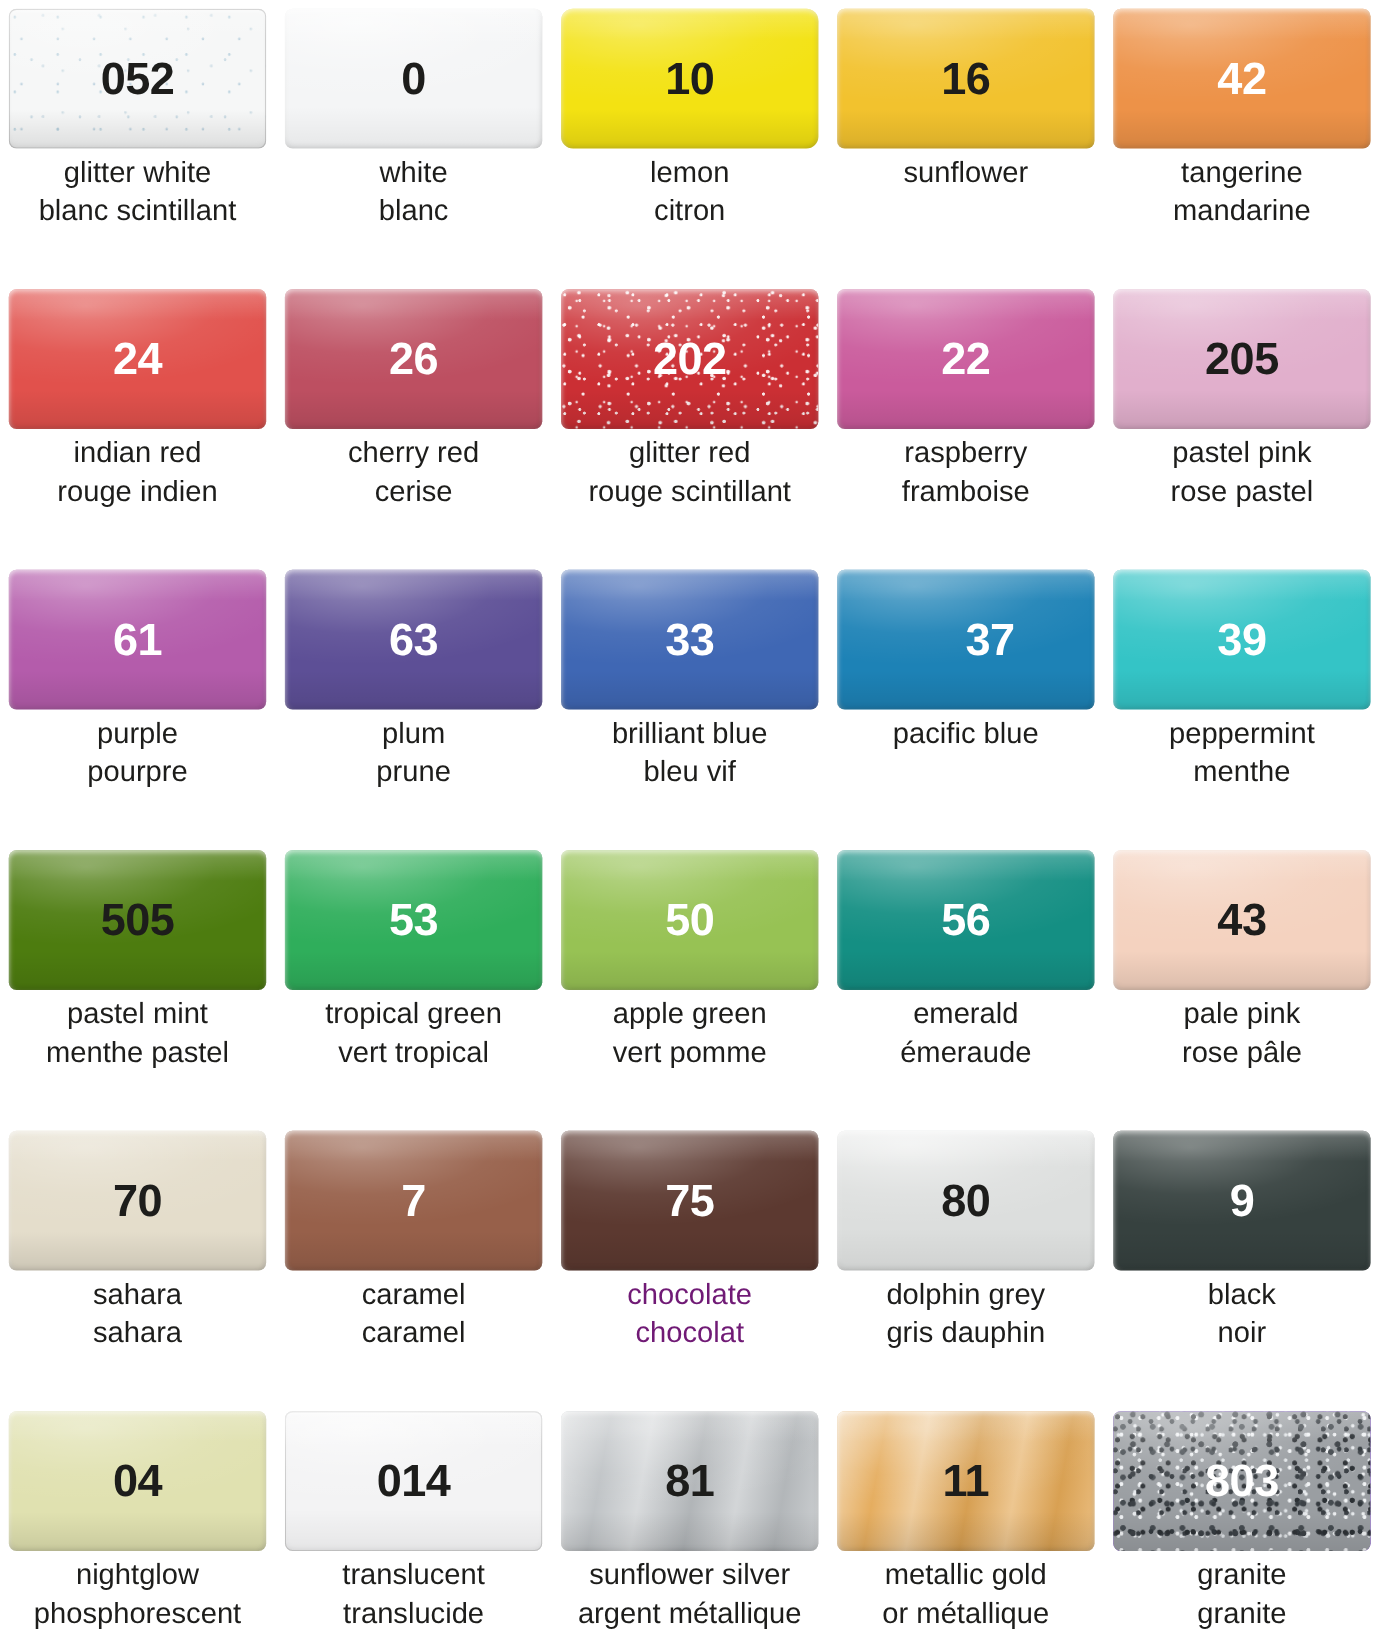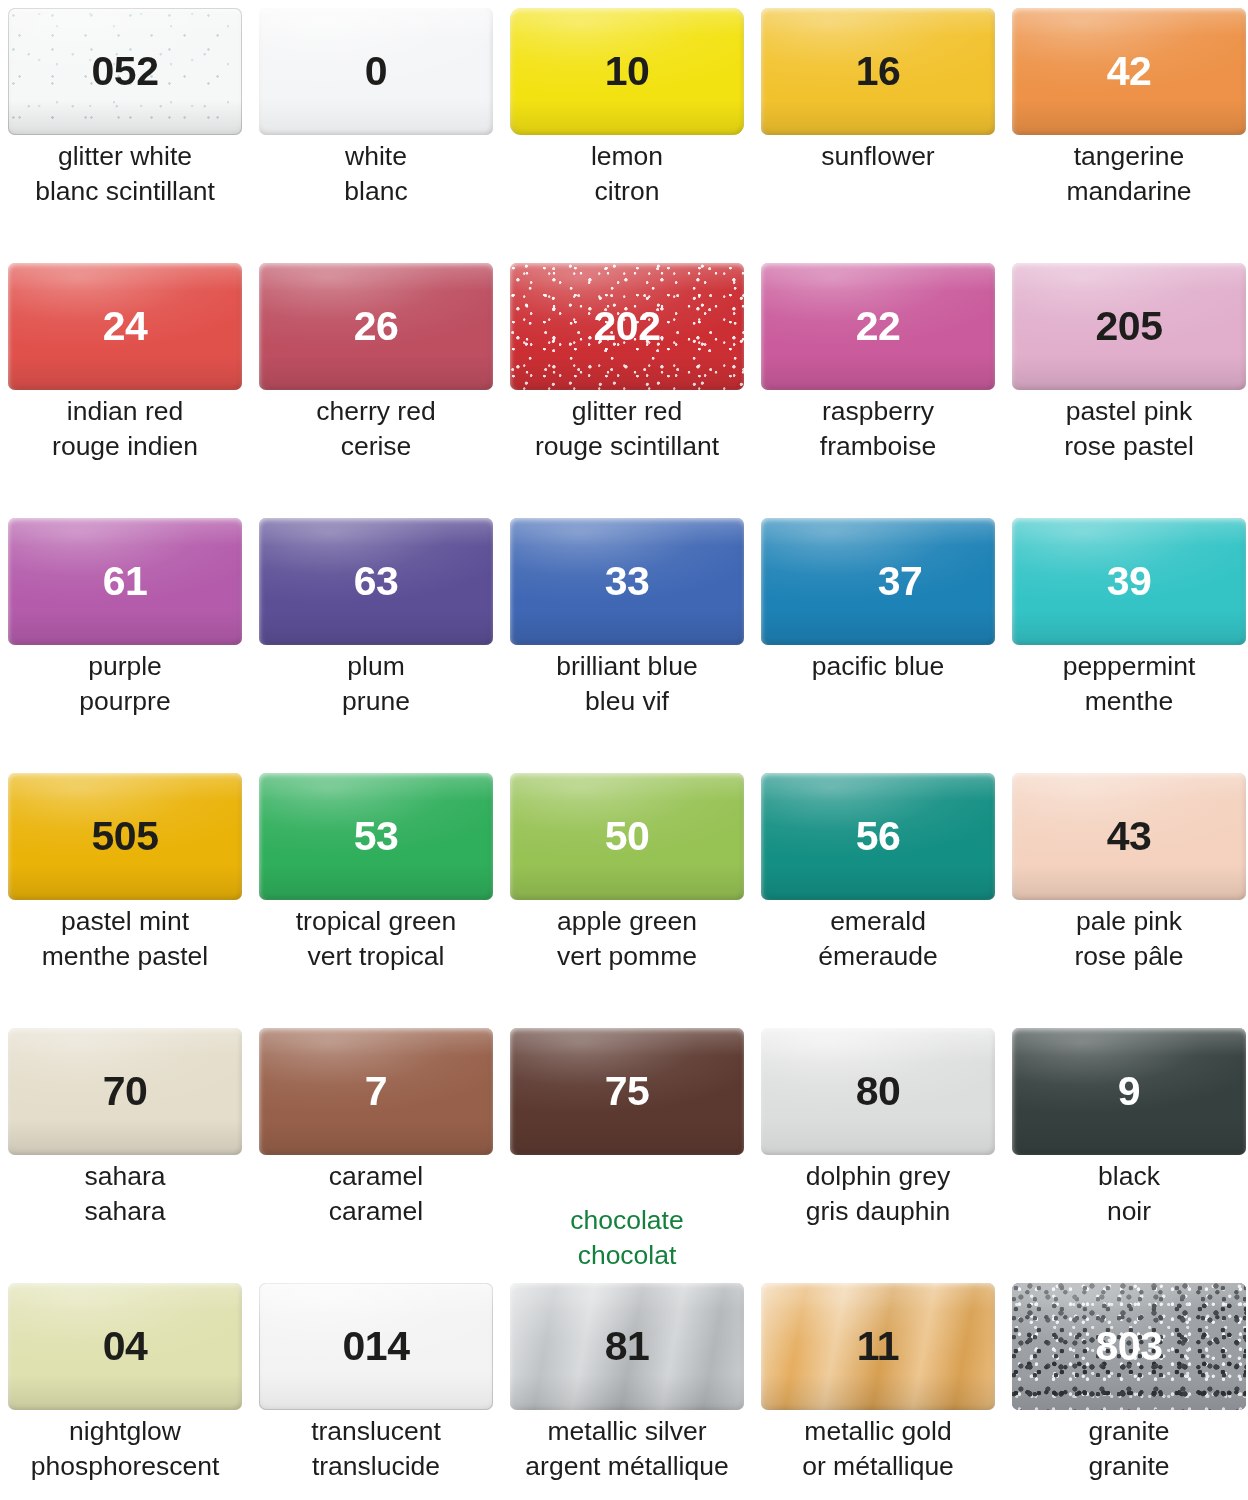--- a/index.html
+++ b/index.html
@@ -302,21 +302,21 @@
       <div class="chip" style="background: rgb(52, 196, 198);">
         <div class="sheen"></div>
         <div class="code" style="color: rgb(255, 255, 255);">39</div>
       </div>
       <div class="labels" style="color: rgb(29, 29, 27);">
         <span class="en">peppermint</span>
         <span class="fr">menthe</span>
       </div>
     </div>
     <div class="swatch-cell">
-      <div class="chip" style="background: #eab308;">
+      <div class="chip" style="background: #4d7c0f;">
         <div class="sheen"></div>
         <div class="code" style="color: rgb(29, 29, 27);">505</div>
       </div>
       <div class="labels" style="color: rgb(29, 29, 27);">
         <span class="en">pastel mint</span>
         <span class="fr">menthe pastel</span>
       </div>
     </div>
     <div class="swatch-cell">
       <div class="chip" style="background: rgb(47, 174, 91);">
@@ -376,21 +376,21 @@
       <div class="labels" style="color: rgb(29, 29, 27);">
         <span class="en">caramel</span>
         <span class="fr">caramel</span>
       </div>
     </div>
     <div class="swatch-cell">
       <div class="chip" style="background: rgb(92, 57, 48);">
         <div class="sheen"></div>
         <div class="code" style="color: rgb(255, 255, 255);">75</div>
       </div>
-      <div class="labels" style="color: #15803d; margin-top: 44px;">
+      <div class="labels" style="color: #701a75;">
         <span class="en">chocolate</span>
         <span class="fr">chocolat</span>
       </div>
     </div>
     <div class="swatch-cell">
       <div class="chip" style="background: rgb(220, 222, 221);">
         <div class="sheen light"></div>
         <div class="code" style="color: rgb(29, 29, 27);">80</div>
       </div>
       <div class="labels" style="color: rgb(29, 29, 27);">
@@ -428,21 +428,21 @@
         <span class="fr">translucide</span>
       </div>
     </div>
     <div class="swatch-cell">
       <div class="chip" style="background: rgb(188, 192, 195);">
         <div class="metallic"></div>
         <div class="sheen"></div>
         <div class="code" style="color: rgb(29, 29, 27);">81</div>
       </div>
       <div class="labels" style="color: rgb(29, 29, 27);">
-        <span class="en">metallic silver</span>
+        <span class="en">sunflower silver</span>
         <span class="fr">argent métallique</span>
       </div>
     </div>
     <div class="swatch-cell">
       <div class="chip" style="background: rgb(228, 169, 87);">
         <div class="metallic"></div>
         <div class="sheen"></div>
         <div class="code" style="color: rgb(29, 29, 27);">11</div>
       </div>
       <div class="labels" style="color: rgb(29, 29, 27);">

